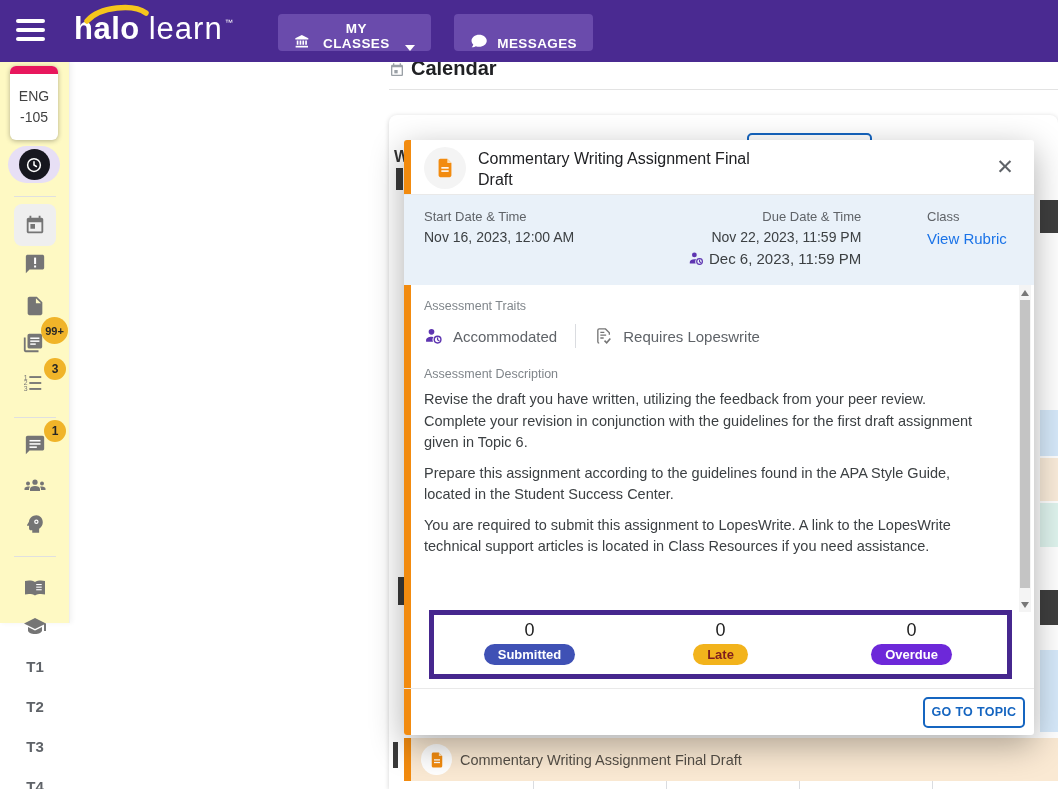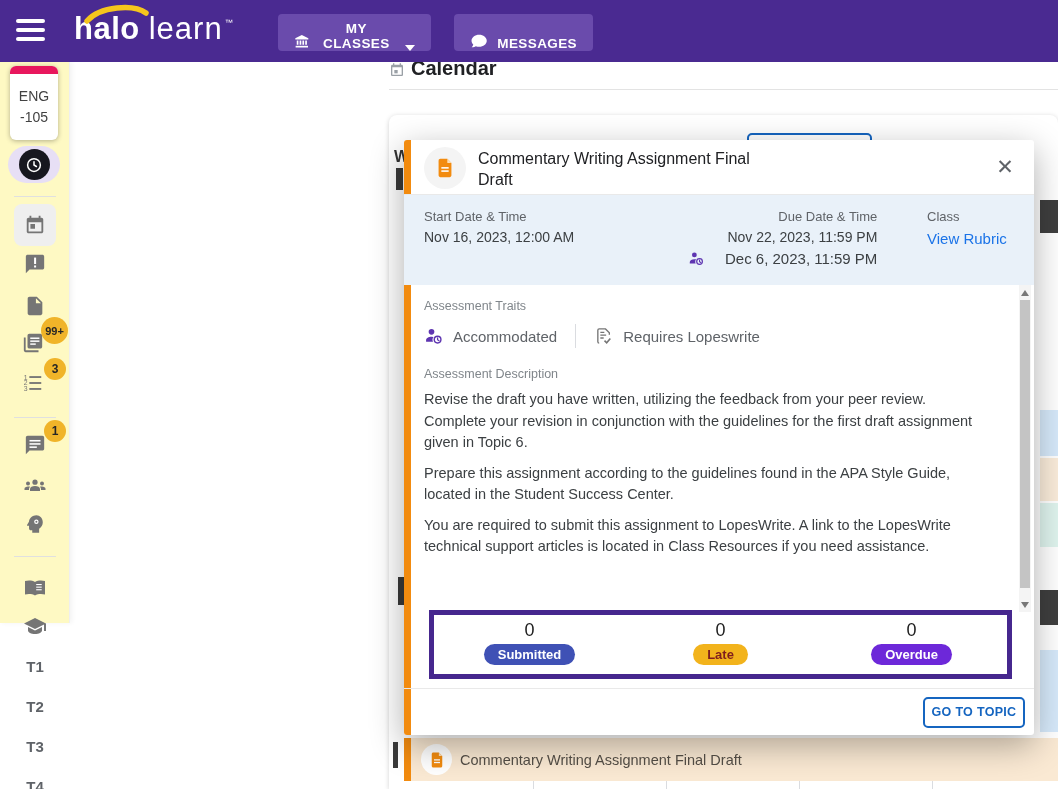--- a/index.html
+++ b/index.html
@@ -84,21 +84,21 @@
   .modal-icon-circle { position:absolute; left:20px; top:7px; width:42px; height:42px; border-radius:50%; background:#F4F4F4;
                        display:flex; align-items:center; justify-content:center; }
   .modal-title { position:absolute; left:74px; top:8px; width:290px; font-size:16px; line-height:21px; font-weight:500; color:#202124; }
   .modal-close { position:absolute; right:14px; top:12px; width:30px; height:30px; border:none; background:transparent;
                  font-size:21px; color:#5F6368; cursor:pointer; line-height:30px; text-align:center; font-family:inherit; }
   .modal-dates { position:absolute; left:0; top:55px; width:100%; height:90px; background:#E9F1F9; }
   .date-col { position:absolute; top:14px; }
   .date-col-start { left:20px; } .date-col-due { left:274px;text-align:right; } .date-col-rubric { left:523px; }
   .date-label { font-size:13px; color:#5F6368; }
   .date-value { font-size:14px; color:#3C4043; margin-top:5px; }
-  .date-accommodated { display:flex; align-items:center; gap:20px; margin-top:5px; margin-left:10px; color:#5E35B1; }
+  .date-accommodated { display:flex; align-items:center; gap:4px; margin-top:5px; margin-left:10px; color:#5E35B1; }
   .date-accommodated .txt { font-size:15px; color:#3C4043; }
   .rubric-link { font-size:15px; color:#1A73E8; margin-top:6px; cursor:pointer; }
 
   .modal-body { position:absolute; left:0; top:145px; width:100%; height:327px; overflow:hidden; }
   .modal-body-inner { padding:14px 44px 0 20px; }
   .sec-label { font-size:12.5px; color:#80868B; }
   .traits-row { display:flex; align-items:center; margin-top:11px; }
   .trait { display:flex; align-items:center; gap:9px; font-size:15px; color:#5F6368; }
   .trait-icon-purple { width:20px; height:20px; color:#5E35B1; }
   .trait-icon-gray { width:20px; height:20px; color:#757575; }

